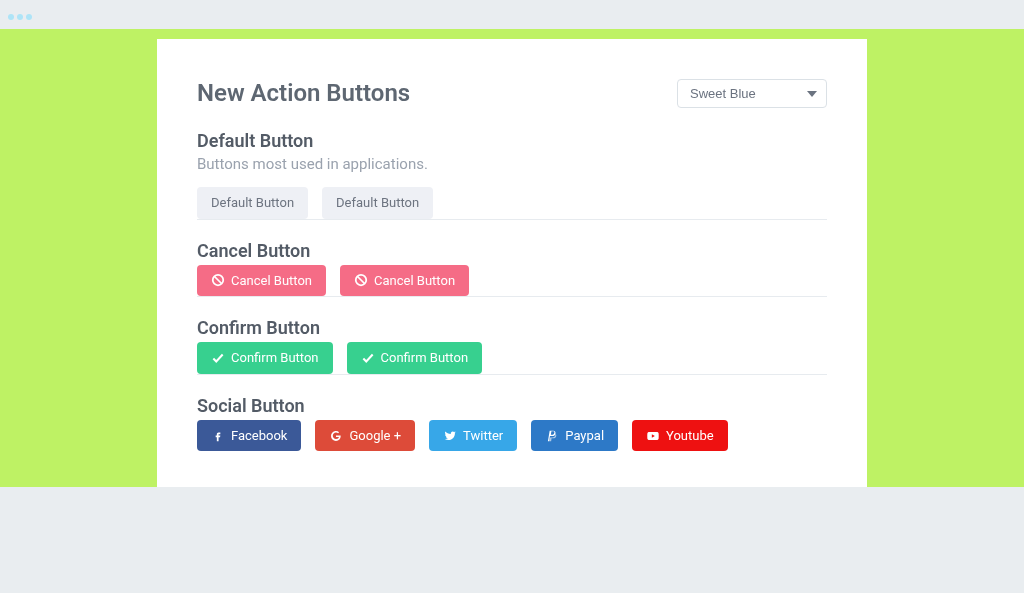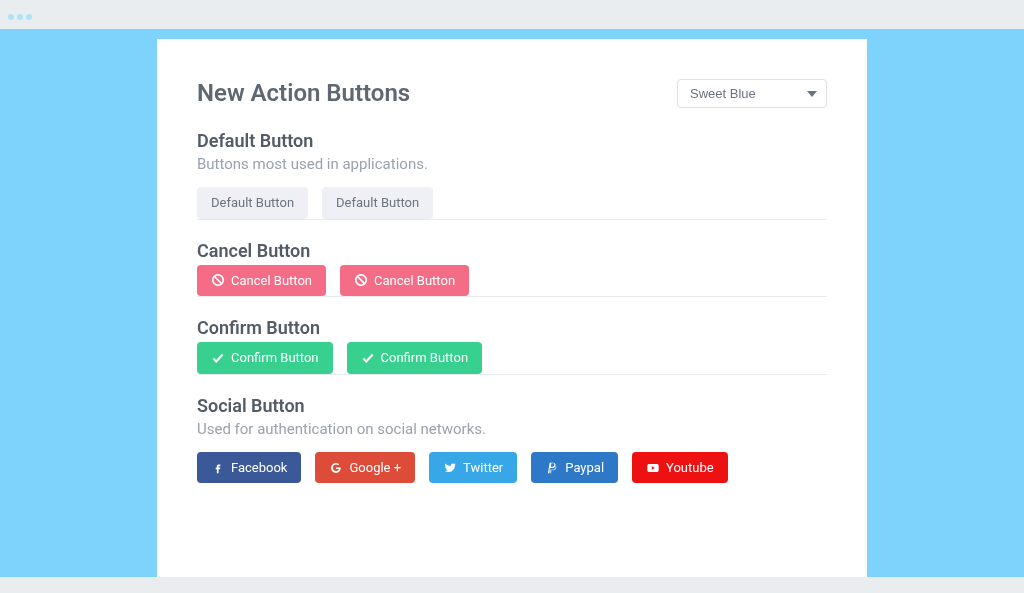--- a/index.html
+++ b/index.html
@@ -15,22 +15,22 @@
     .top-dots span {
       display: inline-block;
       width: 6px;
       height: 6px;
       border-radius: 50%;
       background: #aee4f7;
       margin-right: 3px;
     }
     .page {
       width: 1024px;
-      height: 577px;
-      background: #7dd3fc;
+      height: 487px;
+      background: #bef264;
       position: relative;
     }
     .card {
       background: #fff;
       margin: 10px auto 0 auto;
       width: 710px;
       padding: 40px 40px 20px 40px;
       min-height: 560px;
     }
     .card-header-row {
@@ -214,21 +214,20 @@
                 <polyline points="4 13 9 18 20 6"></polyline>
               </svg>
           </span>
           <span>Confirm Button</span>
         </button>
       </div>
     </div>
 
     <div class="section">
       <h2 class="section-title">Social Button</h2>
-      <p class="section-desc">Used for authentication on social networks.</p>
       <div class="button-row">
         <button class="btn btn-facebook">
           <span class="icon">
             <svg viewBox="0 0 24 24" fill="currentColor">
                 <path d="M13 9h3V6h-3c-1.7 0-3 1.3-3 3v2H8v3h2v7h3v-7h2.5l.5-3H13V9z"></path>
               </svg>
           </span>
           <span>Facebook</span>
         </button>
         <button class="btn btn-google">

